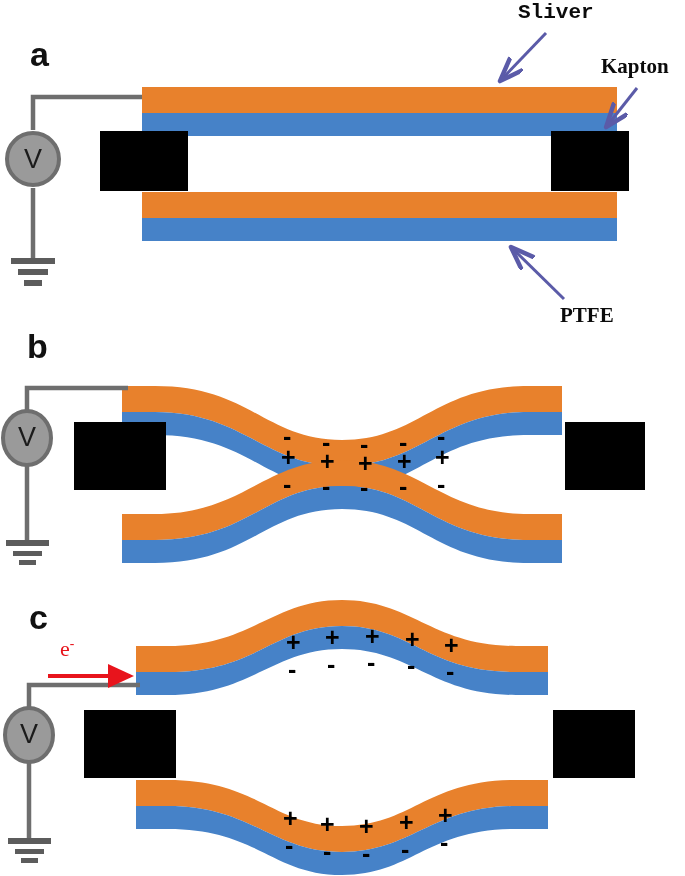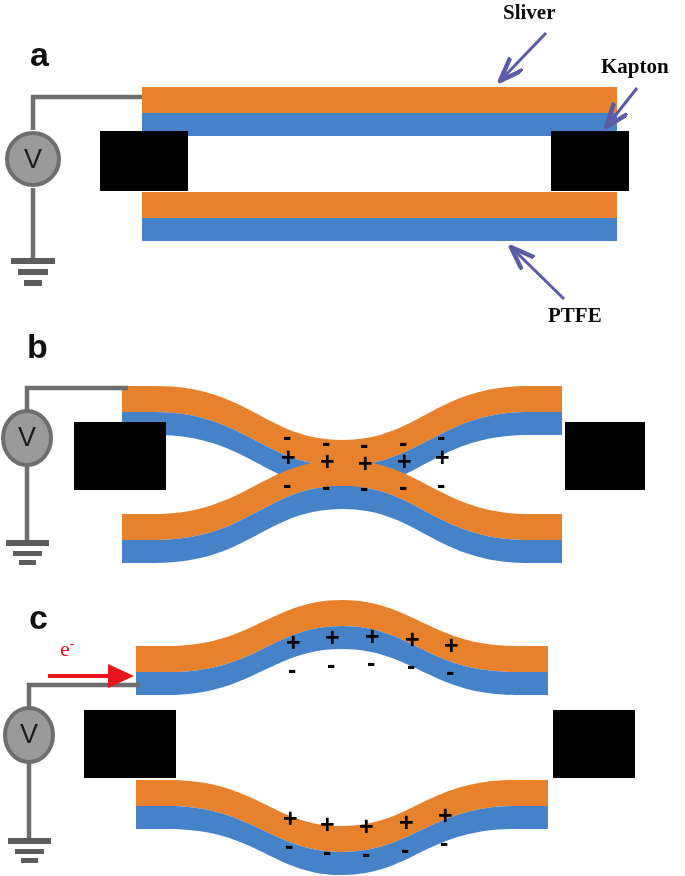--- a/index.html
+++ b/index.html
@@ -182,23 +182,23 @@
       <rect x="21" y="858" width="17" height="5" fill="#5C5C5C"></rect>
 
       <line x1="48" y1="676" x2="130" y2="676" stroke="#E8141C" stroke-width="4" marker-end="url(#arrowRed)"></line>
     </g>
   </svg>
 
   <div class="panel-letter" style="left:30px; top:37px;">a</div>
   <div class="panel-letter" style="left:27px; top:329px;">b</div>
   <div class="panel-letter" style="left:29px; top:600px;">c</div>
 
-  <div class="callout-label" style="left:503px; top:2px;">Sliver</div>
+  <div class="callout-label" style="left:518px; top:2px;font-family:Liberation Mono, monospace;">Sliver</div>
   <div class="callout-label" style="left:601px; top:56px;">Kapton</div>
-  <div class="callout-label" style="left:548px; top:305px;">PTFE</div>
+  <div class="callout-label" style="left:560px; top:305px;">PTFE</div>
 
   <div class="electron-label" style="left:60px; top:637px;"><span>e</span><sup>-</sup></div>
 
   <div class="volt-letter" style="left:20px; top:146px; width:26px;">V</div>
   <div class="volt-letter" style="left:14px; top:424px; width:26px;">V</div>
   <div class="volt-letter" style="left:16px; top:721px; width:26px;">V</div>
 
   <div class="charge-sym charge-minus" style="left:283px; top:424px;">-</div>
   <div class="charge-sym charge-minus" style="left:322px; top:430px;">-</div>
   <div class="charge-sym charge-minus" style="left:360px; top:432px;">-</div>

